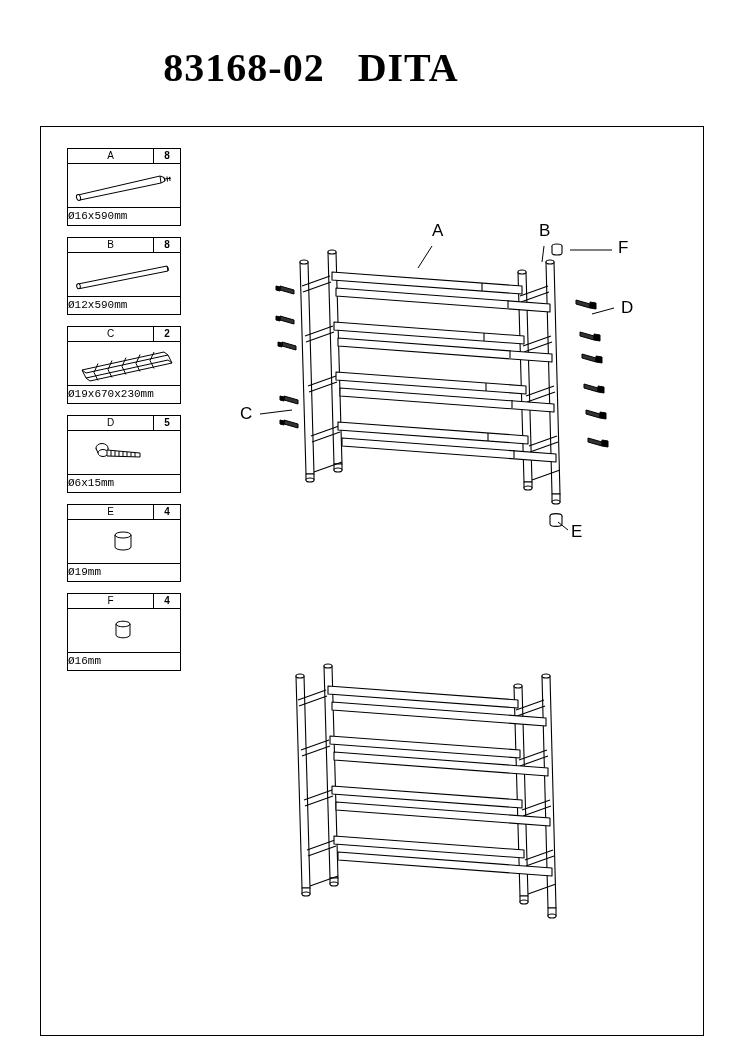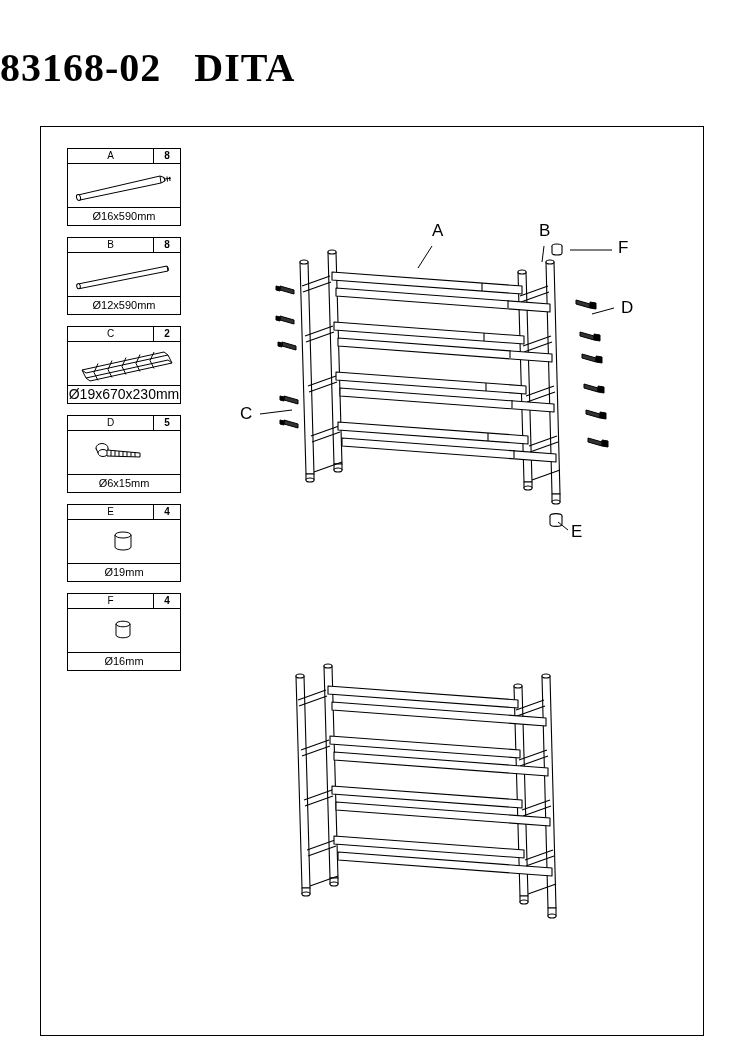--- a/index.html
+++ b/index.html
@@ -15,20 +15,21 @@
     position: relative;
     overflow: hidden;
   }
 
   
   .title {
     position: absolute;
     top: 44px;
     left: 0;
     width: 622px;
+    text-align: center;
     font-family: "Liberation Serif", serif;
     font-weight: bold;
     font-size: 40px;
     letter-spacing: 1px;
     white-space: pre;
   }
 
   
   .frame {
     position: absolute;
@@ -78,27 +79,27 @@
   }
   .part-art {
     height: 43px;
     position: relative;
     overflow: hidden;
   }
   .part-art svg { display: block; }
   .part-dim {
     height: 17px;
     border-top: 1.5px solid #000;
-    text-align: center;
-    font-family: Liberation Sans, sans-serif;
+    text-align: left;
+    font-family: Liberation Mono, monospace;
     font-size: 11px;
     line-height: 16px;
     white-space: nowrap;
   }
-  .part-dim.small { font-size: 14px; }
+  .part-dim.small { font-size: 11px; }
 
   
   .drawing {
     position: absolute;
   }
   #assembly-exploded { left: 232px; top: 224px; }
   #assembly-finished { left: 270px; top: 640px; }
 
   .callout {
     position: absolute;

